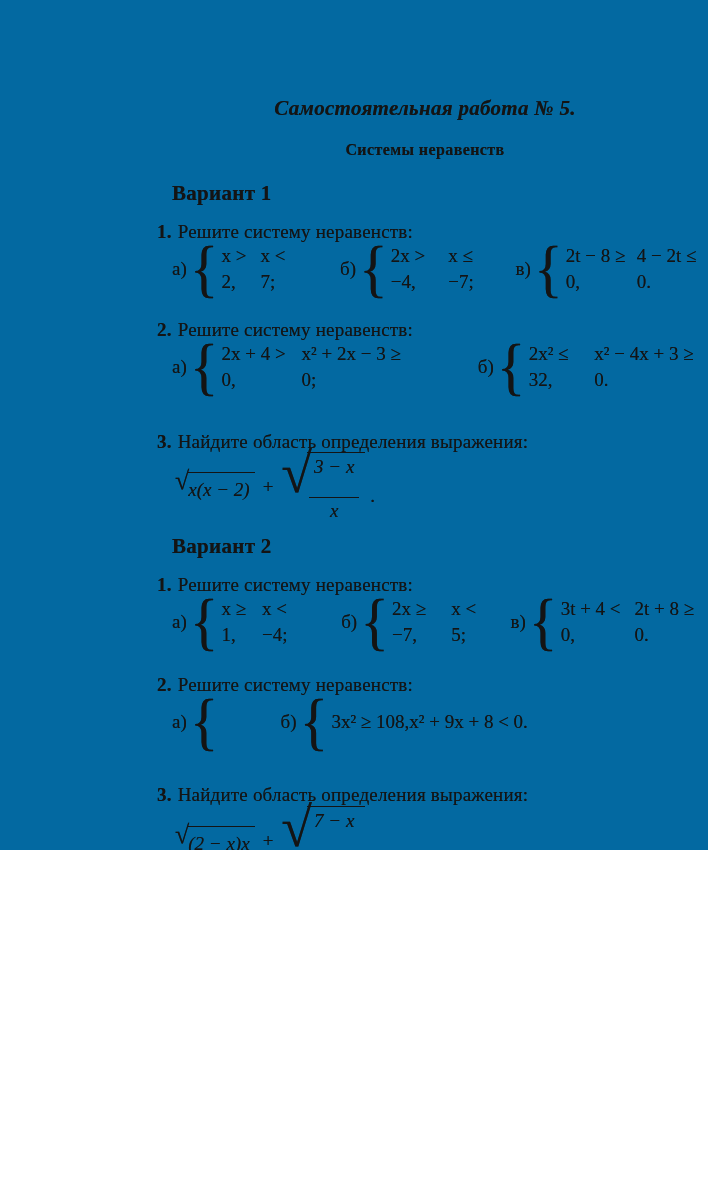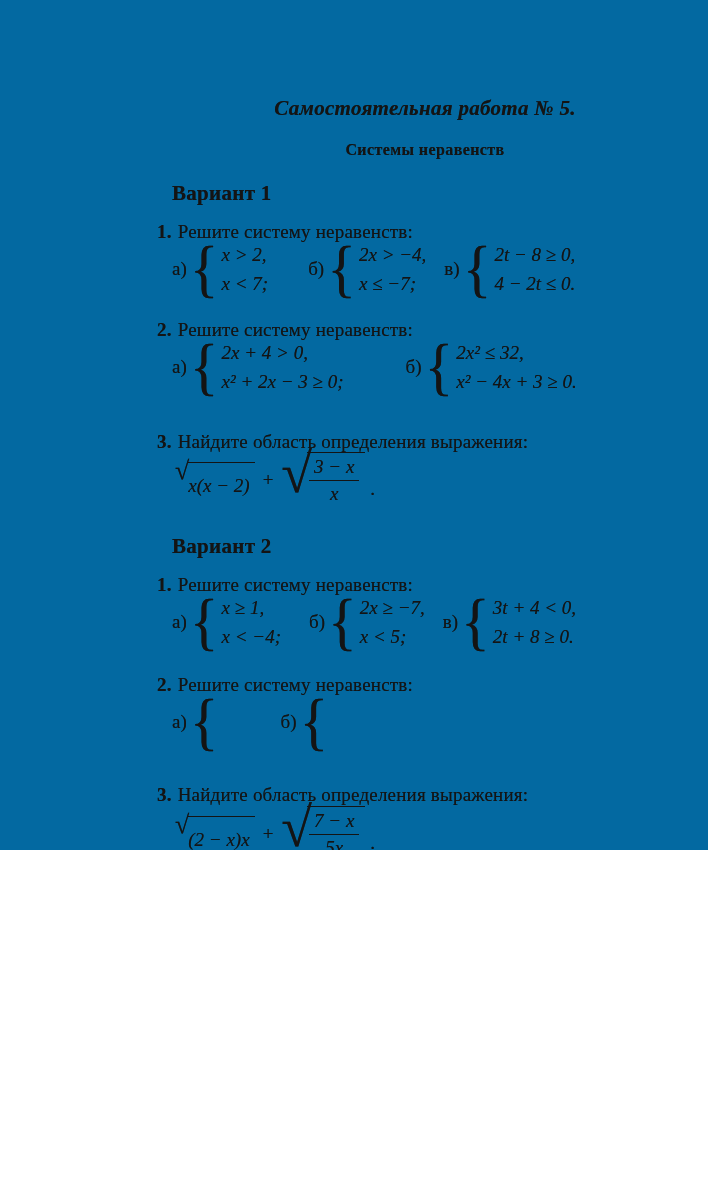--- a/index.html
+++ b/index.html
@@ -23,34 +23,34 @@
   #v2t1-head{top:574px;} #v2t2-head{top:674px;} #v2t3-head{top:784px;}
   
   .sys-row{position:absolute;display:flex;align-items:flex-start;}
   #v1t1-row{left:172px;top:240px;}
   #v1t2-row{left:172px;top:338px;}
   #v2t1-row{left:172px;top:593px;}
   #v2t2-row{left:172px;top:693px;}
   .system{display:flex;align-items:center;}
   .sys-label{font-size:19px;margin-right:3px;}
   .brace{font-size:60px;line-height:58px;font-weight:400;transform:scaleY(1.06);font-style:normal;}
-  .sys-lines{display:flex;flex-direction:column;row-gap:3px;font-style:italic;font-size:19px;line-height:26px;margin-left:3px;}
+  .sys-lines{display:flex;flex-direction:row;row-gap:3px;font-size:19px;line-height:26px;margin-left:3px;}
   .m-b{margin-left:40px;} .m-c{margin-left:18px;} .m-b2{margin-left:62px;} .m-b3{margin-left:28px;}
   
   .expr{position:absolute;display:flex;align-items:center;font-size:19px;font-style:italic;}
   #v1t3-expr{left:175px;top:452px;}
   #v2t3-expr{left:175px;top:806px;}
   .sqrt-s{display:inline-flex;align-items:flex-start;}
   .sqrt-s .rad{font-style:normal;font-size:26px;line-height:1;transform:translateY(-4px);}
-  .sqrt-s .cont{border-top:1.8px solid #141414;padding:11px 5px 0 1px;margin-left:-2px;line-height:24px;}
+  .sqrt-s .cont{border-top:1.8px solid #141414;padding:5px 5px 0 1px;margin-left:-2px;line-height:24px;}
   .sqrt-b{display:inline-flex;align-items:flex-start;}
   .sqrt-b .rad{font-style:normal;font-size:56px;line-height:1;transform:translateY(-7px);letter-spacing:-2px;}
   .sqrt-b .cont{border-top:1.8px solid #141414;padding:3px 6px 0 2px;margin-left:-3px;}
   .frac{display:inline-flex;flex-direction:column;align-items:center;}
-  .frac .fnum{padding:0 5px 2px;border-bottom:1.8px solid #141414;line-height:22px;}
+  .frac .fnum{padding:0 5px 19px;border-bottom:1.8px solid #141414;line-height:22px;}
   .frac .fden{padding-top:2px;line-height:22px;}
   .op{margin:0 8px;font-style:normal;}
   .period{margin-left:5px;font-style:normal;transform:translateY(9px);}
   
   .page-number{position:absolute;left:128px;top:1040px;font-size:19px;}
 </style>
 </head>
 <body>
 
 <div class="page">
@@ -176,20 +176,24 @@
   </div>
 
   <div class="sys-row" id="v2t2-row">
     <span class="system">
       <span class="sys-label">а)</span>
       <span class="brace">{</span>
     </span>
     <span class="system m-b2">
       <span class="sys-label">б)</span>
       <span class="brace">{</span>
+      <span class="sys-lines">
+        <span class="mline">3x² ≥ 108,</span>
+        <span class="mline">x² + 9x + 8 &lt; 0.</span>
+      </span>
     </span>
   </div>
 
   <div class="task-head" id="v2t3-head">
     <span class="task-num">3.</span><span class="task-text">Найдите область определения выражения:</span>
   </div>
 
   <div class="expr" id="v2t3-expr">
     <span class="sqrt-s">
       <span class="rad">√</span>

